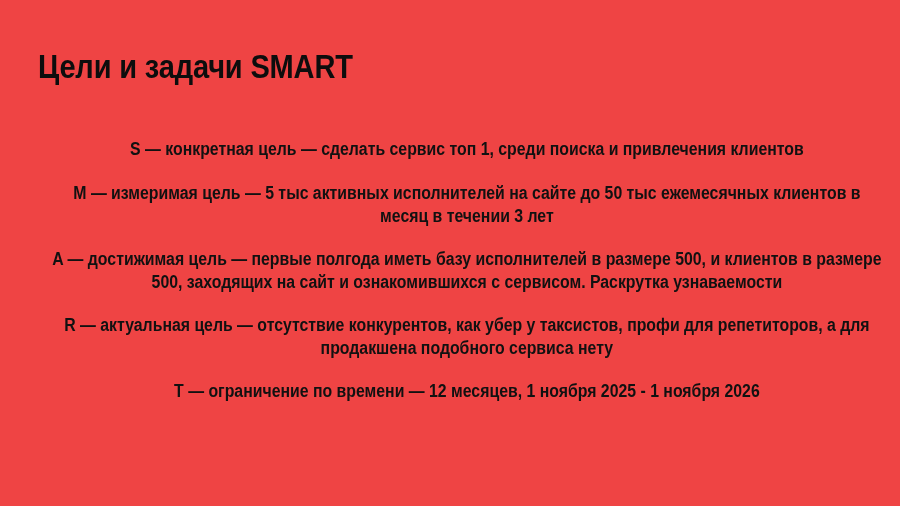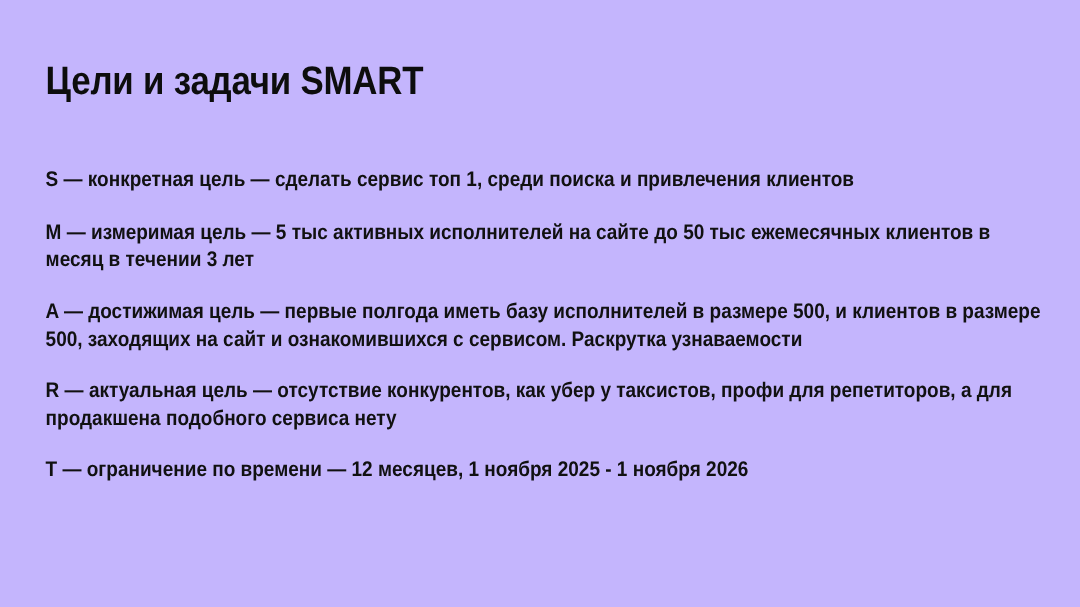--- a/index.html
+++ b/index.html
@@ -12,21 +12,21 @@
     height: 506px;
     background: #ffffff;
     font-family: "Liberation Sans", "DejaVu Sans", sans-serif;
     overflow: hidden;
   }
 
   .slide {
     position: relative;
     width: 900px;
     height: 506px;
-    background: #c4b5fd;
+    background: #ef4444;
     box-sizing: border-box;
   }
 
   
   .slide-title {
     position: absolute;
     left: 38px;
     top: 48px;
     margin: 0;
     font-family: "Liberation Sans Narrow", "Liberation Sans", "DejaVu Sans Condensed", sans-serif;
@@ -36,23 +36,24 @@
     letter-spacing: -0.2px;
     color: #0d0d0d;
     transform: scaleX(0.88);
     transform-origin: left center;
     white-space: nowrap;
   }
 
   
   .goals {
     position: absolute;
-    left: 38px;
+    left: 52px;
     top: 138px;
     width: 830px;
+    text-align: center;
   }
 
   .goal-item {
     margin: 0 0 21px 0;
     padding: 0;
     font-family: "Liberation Sans Narrow", "Liberation Sans", "DejaVu Sans Condensed", sans-serif;
     font-weight: 700;
     font-size: 17.6px;
     line-height: 23px;
     color: #111111;

